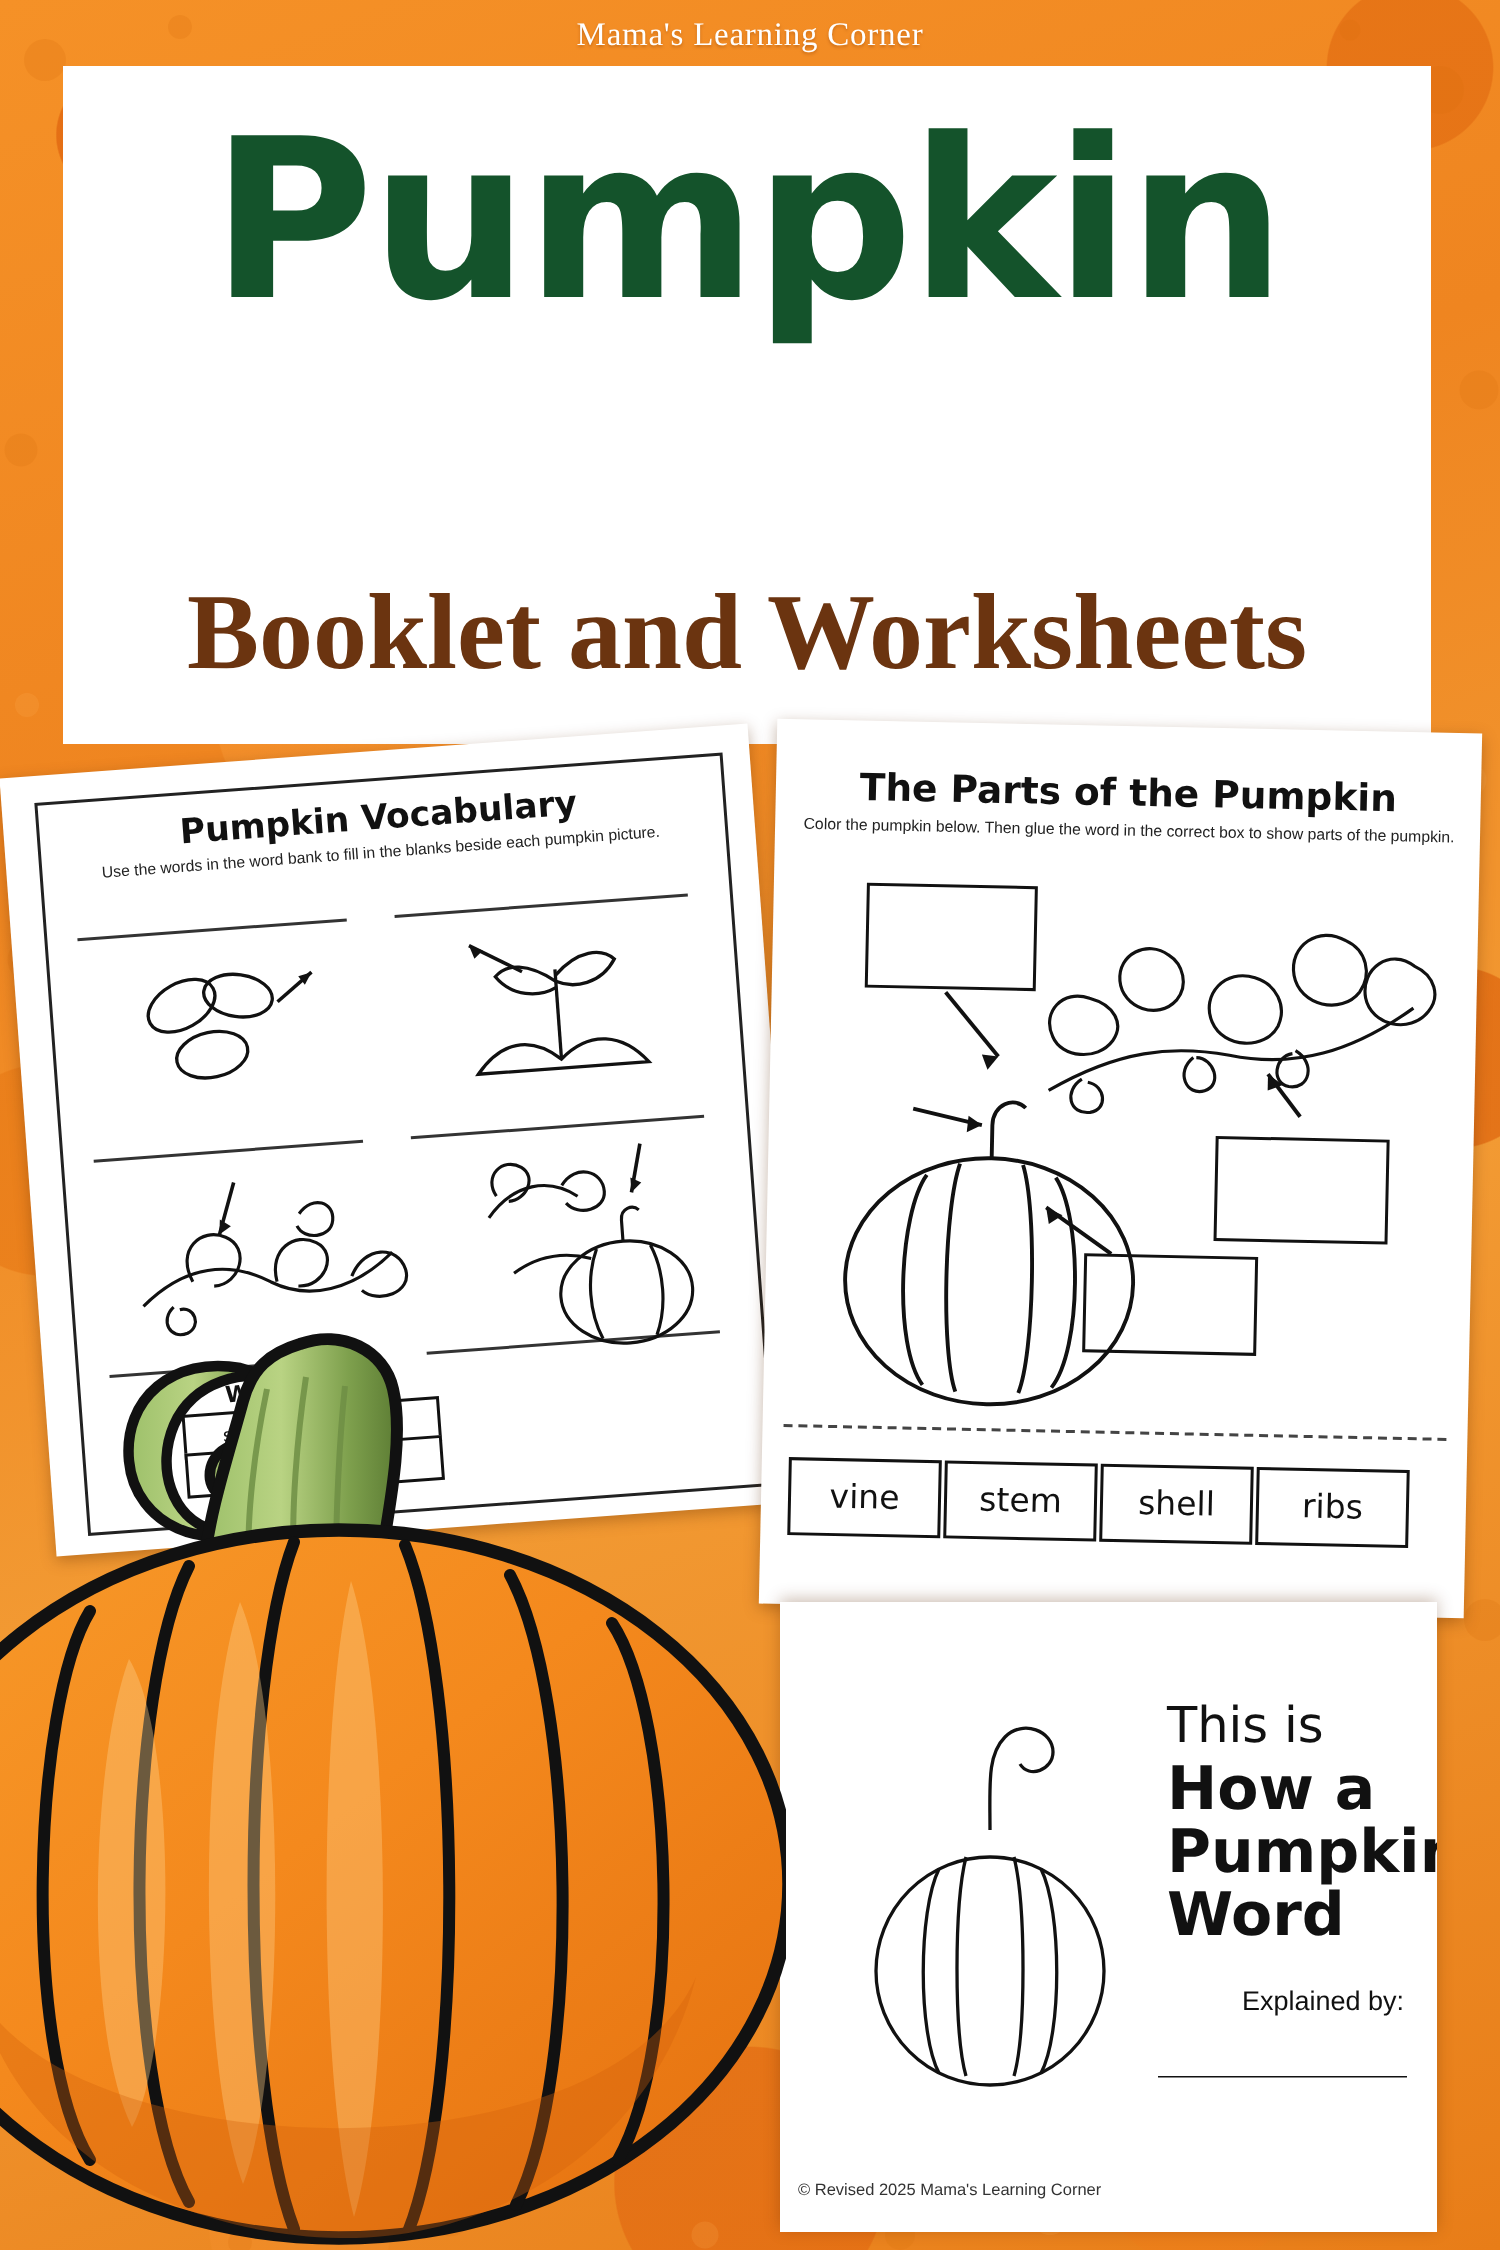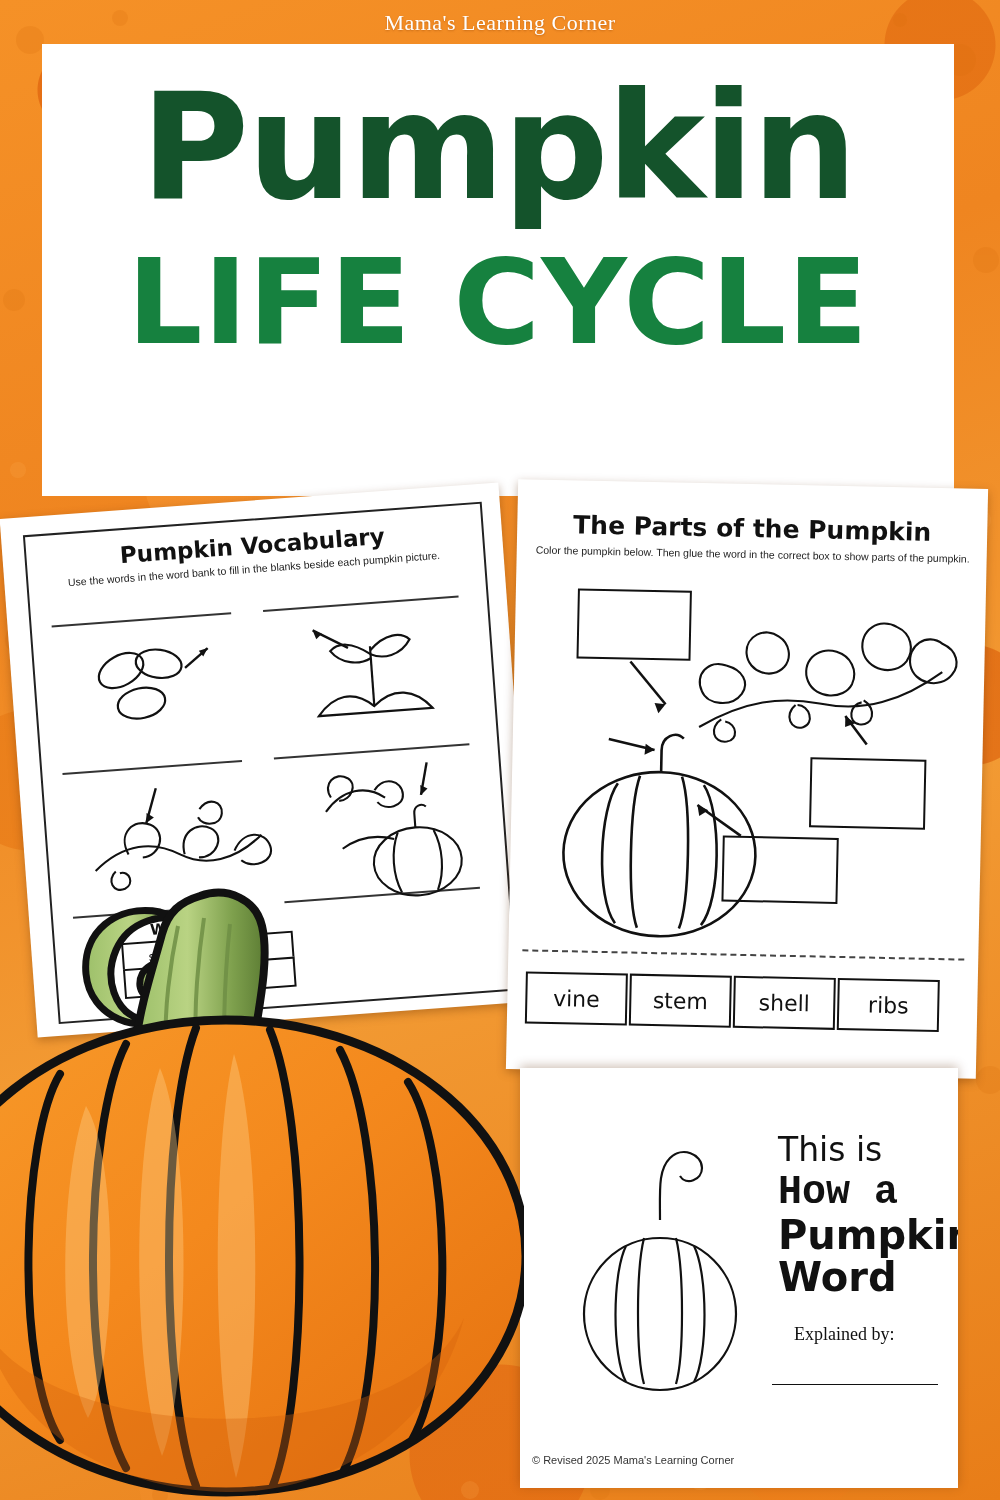--- a/index.html
+++ b/index.html
@@ -181,23 +181,24 @@
   .cover-big {
     position: absolute;
     font-family: "DejaVu Sans", sans-serif;
     font-weight: bold;
     font-size: 40px;
     line-height: 42px;
     color: #111;
   }
   .cover-exp {
     position: absolute;
-    font-family: Liberation Serif, serif;
+    font-family: Liberation Sans, sans-serif;
     font-size: 18px;
     color: #111;
+    margin-left: 34px;
   }
   .cover-credit {
     position: absolute;
     font-family: "Liberation Sans", sans-serif;
     font-size: 11px;
     color: #333;
   }
 
   
   #big-pumpkin {
@@ -238,21 +239,21 @@
       <circle cx="470" cy="1490" r="9"></circle>
         <circle cx="700" cy="1478" r="12"></circle>
     </g>
   </svg>
 </div>
 
 <div class="brand">Mama's Learning Corner</div>
 
 <div class="title-card">
   <div class="title-1">Pumpkin</div>
-  <div class="title-2">LIFE CYCLE</div>
+  <div class="title-3">Booklet and Worksheets</div>
 </div>
 
 <div class="sheet" id="sheet-vocab">
   <div class="sheet-inner-border" style="left:22px;top:18px;width:456px;height:486px;"></div>
 
   <div class="ws-title" style="position:absolute;left:22px;top:32px;width:456px;font-size:23px;">Pumpkin Vocabulary</div>
   <div class="ws-sub" style="position:absolute;left:34px;top:62px;width:432px;font-size:10.5px;">Use the words in the word bank to fill in the blanks beside each pumpkin picture.</div>
 
   <div class="rule" style="left:44px;top:110px;width:180px;"></div>
   <div class="rule" style="left:256px;top:110px;width:196px;"></div>
@@ -381,21 +382,21 @@
       <path d="M104 92 c0 -30 -2 -50 10 -62 c12 -12 32 -4 32 10 c0 12 -16 18 -22 8"></path>
       <ellipse cx="104" cy="186" rx="76" ry="76"></ellipse>
       <path d="M70 118 c-14 28 -14 110 0 136"></path>
       <path d="M138 118 c14 28 14 110 0 136"></path>
       <path d="M88 110 c-8 32 -8 118 0 146"></path>
       <path d="M120 110 c8 32 8 118 0 146"></path>
     </g>
   </svg>
 
   <div class="cover-this-is" style="left:258px;top:62px;text-align:right;">This is</div>
-  <div class="cover-big" style="left:258px;top:104px;font-family:Liberation Mono, monospace;">How a</div>
+  <div class="cover-big" style="left:258px;top:104px;">How a</div>
   <div class="cover-big" style="left:258px;top:146px;">Pumpkin</div>
   <div class="cover-big" style="left:258px;top:188px;">Word</div>
 
   <div class="cover-exp" style="left:274px;top:256px;">Explained by:</div>
   <div style="position:absolute;left:252px;top:316px;width:166px;border-bottom:1.6px solid #111;"></div>
 
   <div class="cover-credit" style="left:12px;top:386px;">© Revised 2025  Mama's Learning Corner</div>
 </div>
 
 <svg id="big-pumpkin" viewBox="0 0 560 700">

